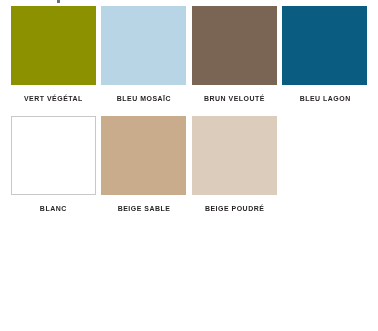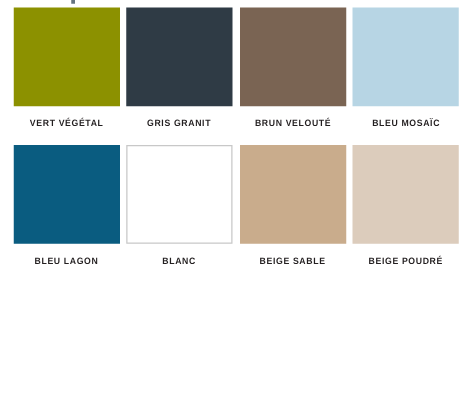--- a/index.html
+++ b/index.html
@@ -73,30 +73,26 @@
 <body>
 
 <div id="top-edge-artifact"></div>
 
 <div id="palette-grid">
     <div class="swatch-cell">
       <div class="swatch-chip" style="background: rgb(140, 145, 0);"></div>
       <div class="swatch-label">VERT VÉGÉTAL</div>
     </div>
     <div class="swatch-cell">
-      <div class="swatch-chip" style="background: rgb(47, 59, 69);"></div>
-      <div class="swatch-label">GRIS GRANIT</div>
+      <div class="swatch-chip" style="background: rgb(183, 213, 228);"></div>
+      <div class="swatch-label">BLEU MOSAÏC</div>
     </div>
     <div class="swatch-cell">
       <div class="swatch-chip" style="background: rgb(122, 100, 83);"></div>
       <div class="swatch-label">BRUN VELOUTÉ</div>
-    </div>
-    <div class="swatch-cell">
-      <div class="swatch-chip" style="background: rgb(183, 213, 228);"></div>
-      <div class="swatch-label">BLEU MOSAÏC</div>
     </div>
     <div class="swatch-cell">
       <div class="swatch-chip" style="background: rgb(10, 92, 128);"></div>
       <div class="swatch-label">BLEU LAGON</div>
     </div>
     <div class="swatch-cell">
       <div class="swatch-chip has-outline" style="background: rgb(255, 255, 255);"></div>
       <div class="swatch-label">BLANC</div>
     </div>
     <div class="swatch-cell">

